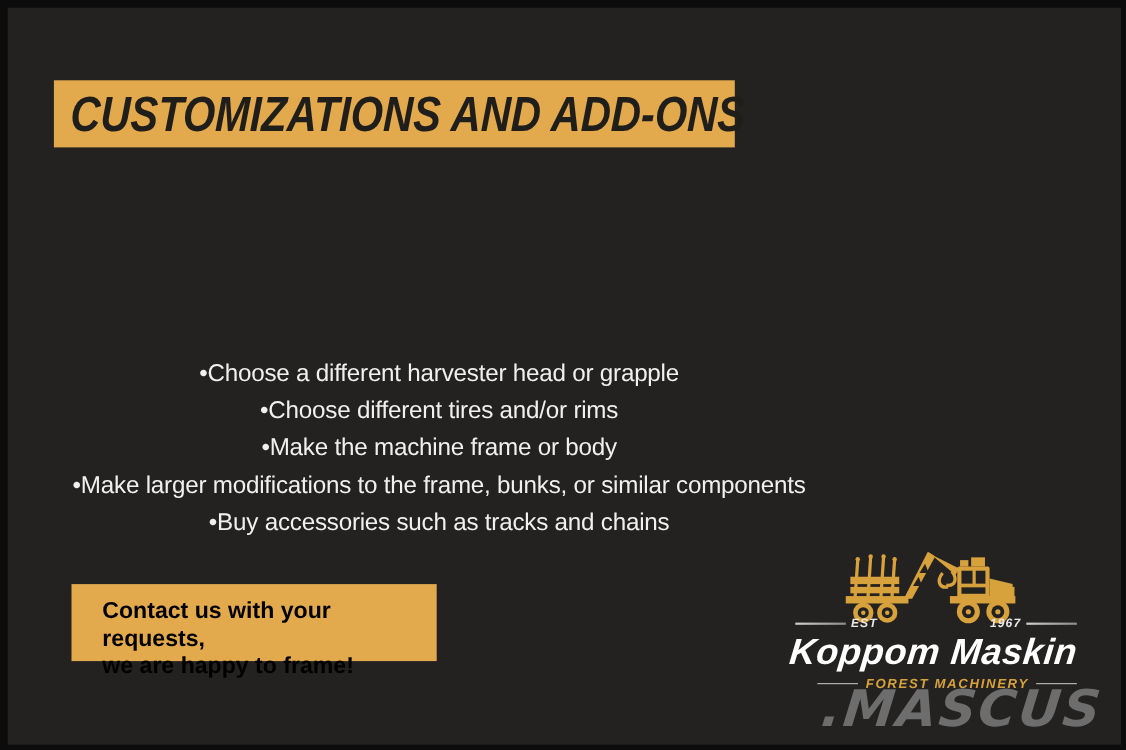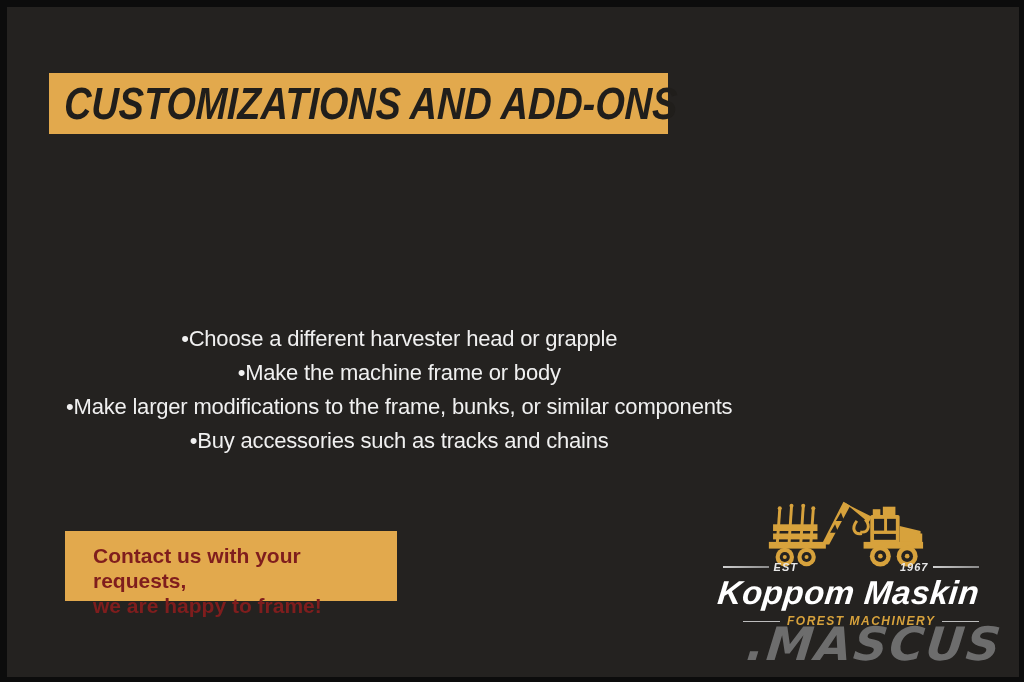--- a/index.html
+++ b/index.html
@@ -52,21 +52,21 @@
   }
   .bullets li{white-space:nowrap;text-align:center;}
   .bullet-dot{display:inline-block;font-size:22px;}
   
   .contact-box{
     position:absolute;left:58px;top:524px;
     width:332px;height:70px;
     background:#E2A94D;
     box-sizing:border-box;
     padding:12px 0 0 28px;
-    color:#7f1d1d;font-size:21px;font-weight:700;line-height:25px;
+    color:#000000;font-size:21px;font-weight:700;line-height:25px;
   }
   
   .logo{
     position:absolute;left:716px;top:482px;width:256px;
     display:flex;flex-direction:column;align-items:flex-end;
   }
   .logo-machine{display:block;margin:0 auto;}
   .logo-est-row{
     display:flex;align-items:center;width:100%;
     margin-top:-12px;
@@ -109,20 +109,21 @@
   <div class="panel">
 
     <div class="banner">
       <span class="banner-title">CUSTOMIZATIONS AND ADD-ONS</span>
     </div>
 
 
 
     <ul class="bullets">
       <li><span class="bullet-dot">•</span><span>Choose a different harvester head or grapple</span></li>
+      <li><span class="bullet-dot">•</span><span>Choose different tires and/or rims</span></li>
       <li><span class="bullet-dot">•</span><span>Make the machine frame or body</span></li>
       <li><span class="bullet-dot">•</span><span>Make larger modifications to the frame, bunks, or similar components</span></li>
       <li><span class="bullet-dot">•</span><span>Buy accessories such as tracks and chains</span></li>
     </ul>
 
     <div class="contact-box">
       <div>Contact us with your requests,</div>
       <div>we are happy to frame!</div>
     </div>
 

